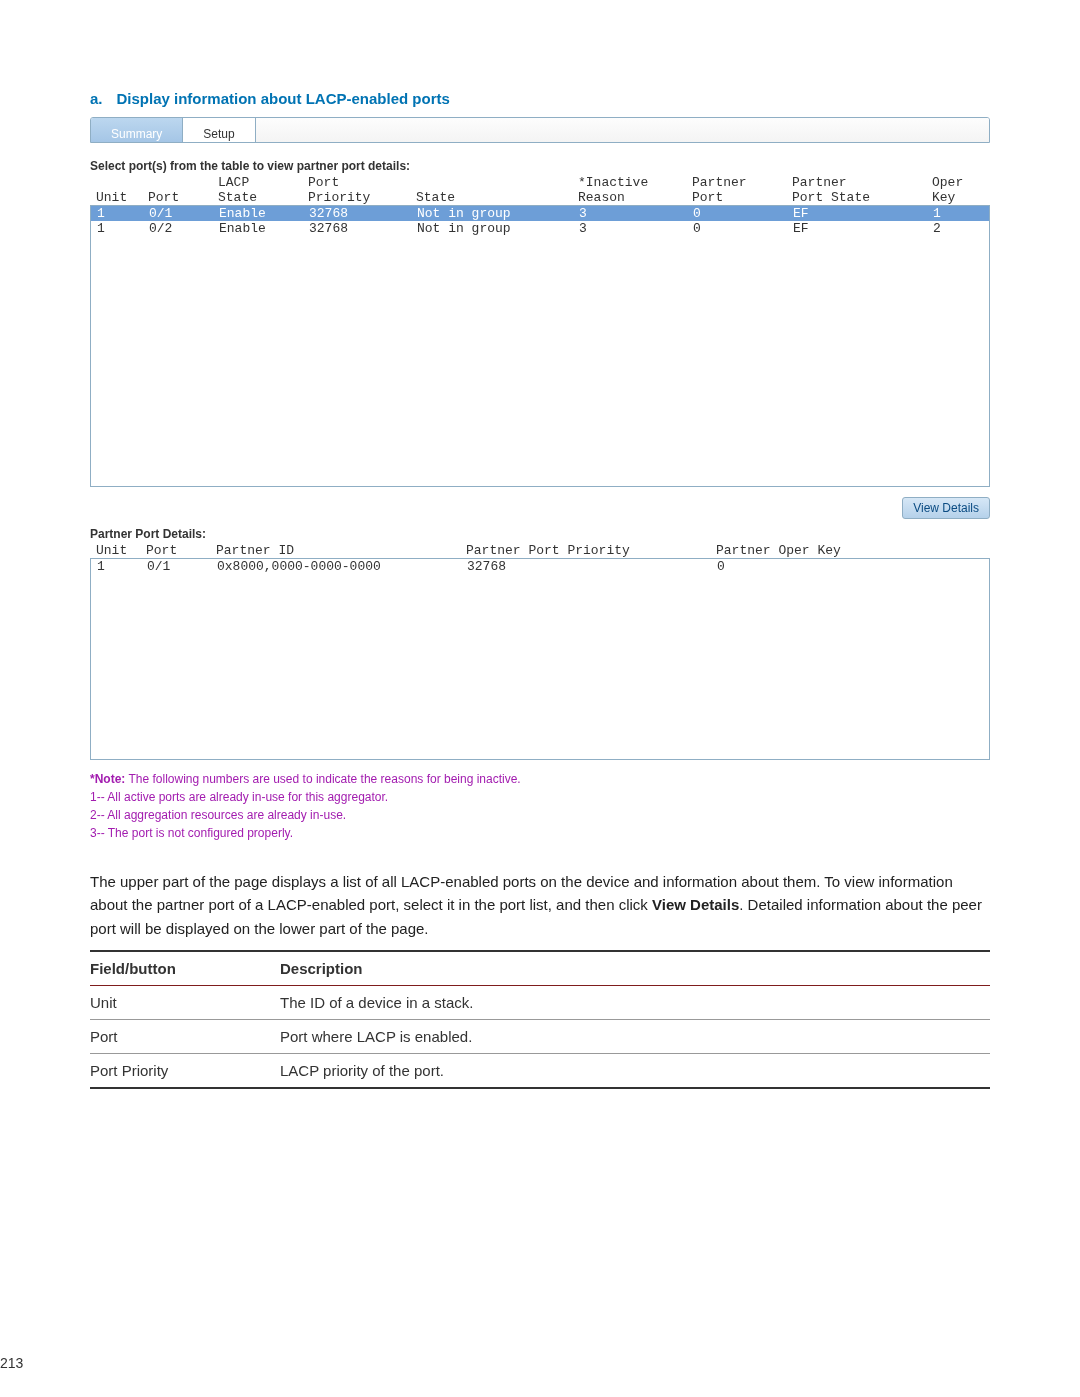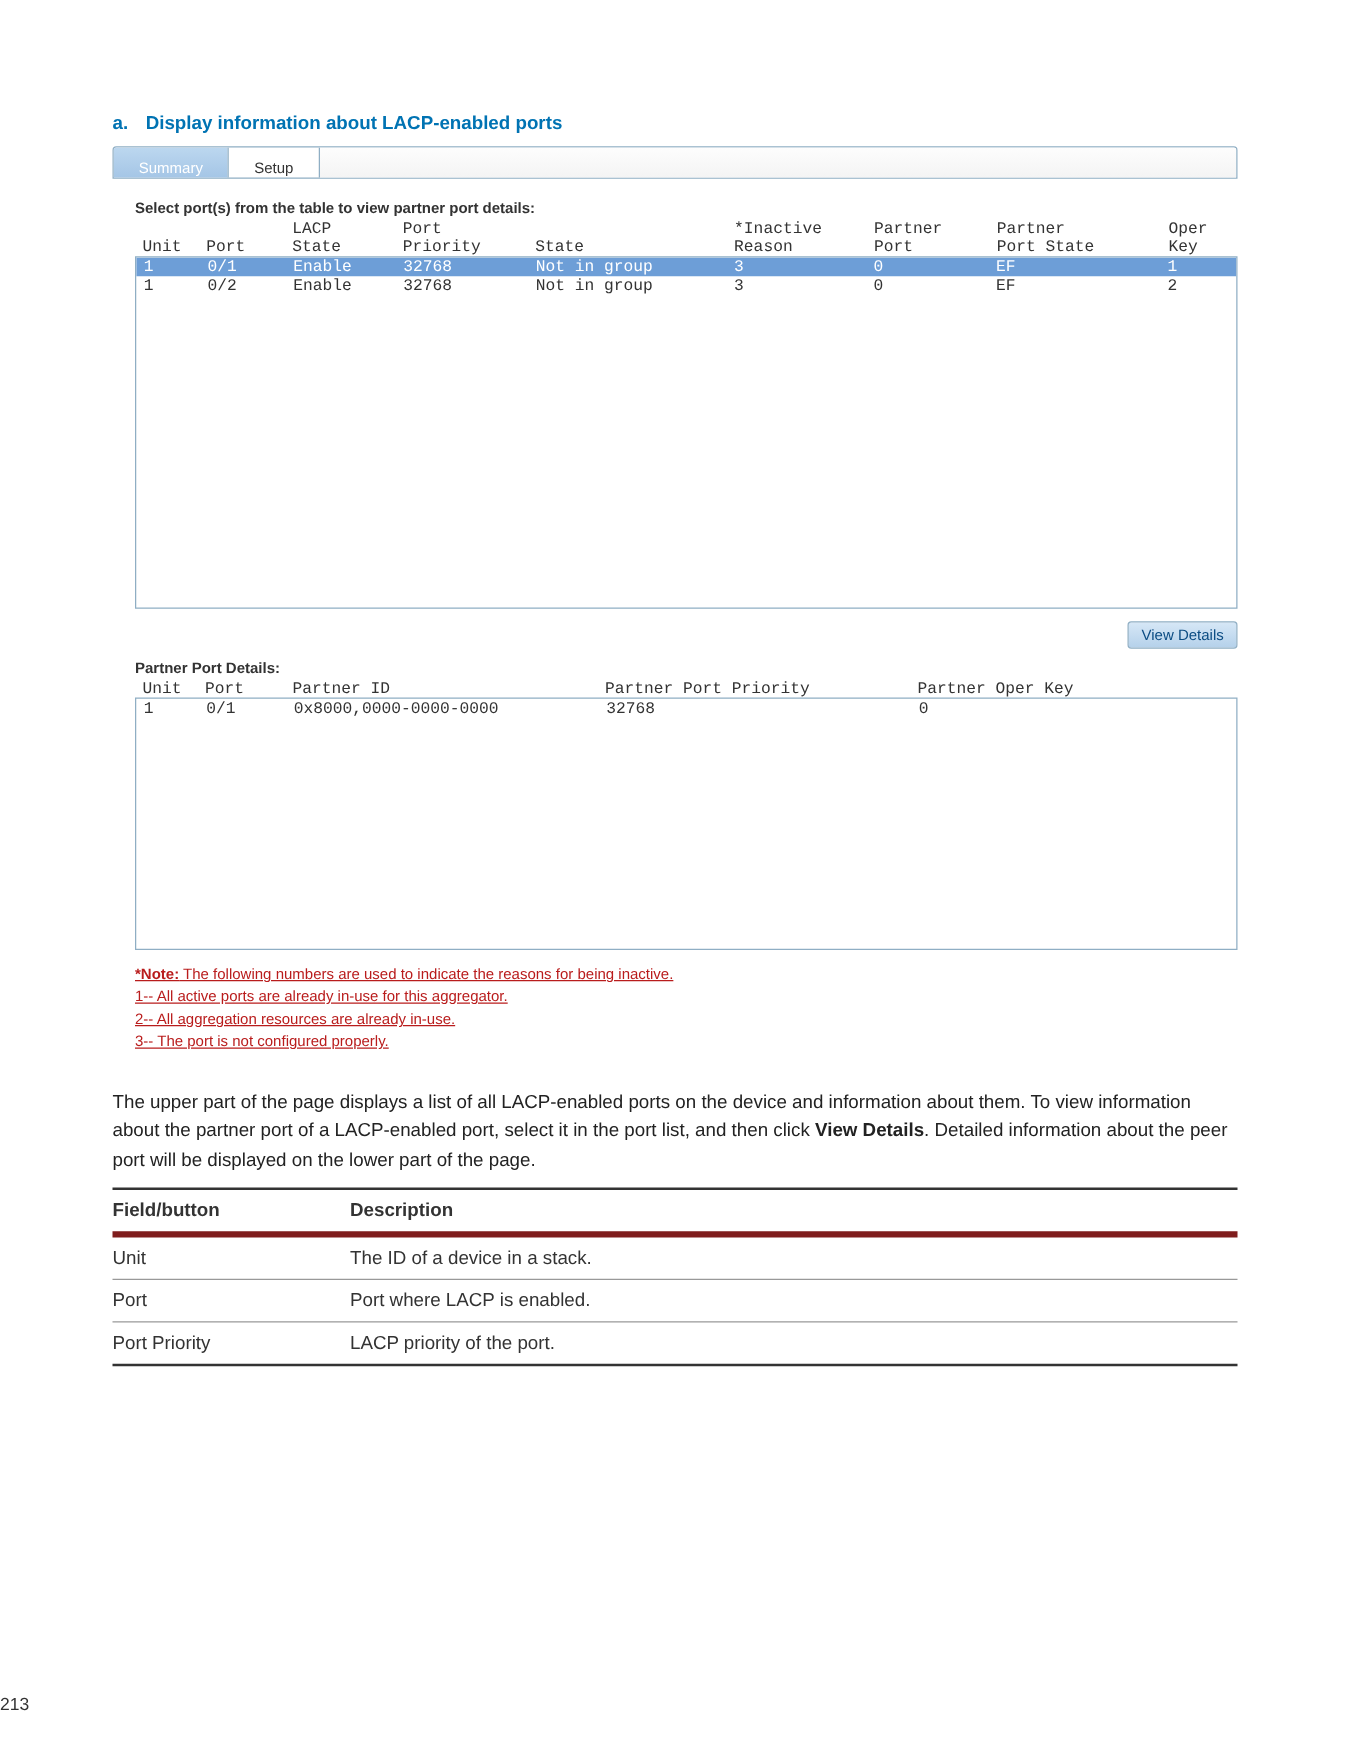--- a/index.html
+++ b/index.html
@@ -50,21 +50,20 @@
     background: linear-gradient(#bcd7ef,#9dc0e3);
     color: #fff;
   }
   .tab.filler {
     flex: 1;
     border-right: none;
     background: linear-gradient(#fdfdfd,#f1f1f1);
   }
 
   .screenshot-sub {
-    margin-left: 18px;
   }
   .instr-bold {
     font-weight: bold;
     font-size: 12px;
     margin-bottom: 2px;
   }
 
   .mono-table-wrap {
     border: 1px solid #8faec4;
     margin-bottom: 10px;
@@ -122,23 +121,22 @@
     background: linear-gradient(#d6e7f6,#b5d1ea);
     border: 1px solid #8faec4;
     border-radius: 3px;
     font-size: 12px;
     padding: 3px 10px;
     color: #0b4c83;
   }
 
   .notes {
     font-size: 12px;
-    color: #b91c1c;
+    color: #a21caf;
     line-height: 1.5;
-    text-decoration: underline;
   }
   .notes .note-line { margin: 0; }
 
   .body-text {
     margin-top: 28px;
     font-size: 15px;
     line-height: 1.55;
     color: #222;
   }
   .body-text .vd { font-weight: bold; }
@@ -149,21 +147,21 @@
     margin-top: 10px;
     font-size: 15px;
   }
   .fields-table tr.hline td, .fields-table tr.hline th {
     border-top: 2px solid #333;
   }
   .fields-table th {
     text-align: left;
     font-weight: bold;
     padding: 8px 0;
-    border-bottom: 5px solid #7f1d1d;
+    border-bottom: 1px solid #7f1d1d;
   }
   .fields-table td {
     padding: 8px 0;
     border-bottom: 1px solid #999;
     vertical-align: top;
   }
   .fields-table .col-field { width: 190px; }
 
   .page-num {
     position: absolute;

